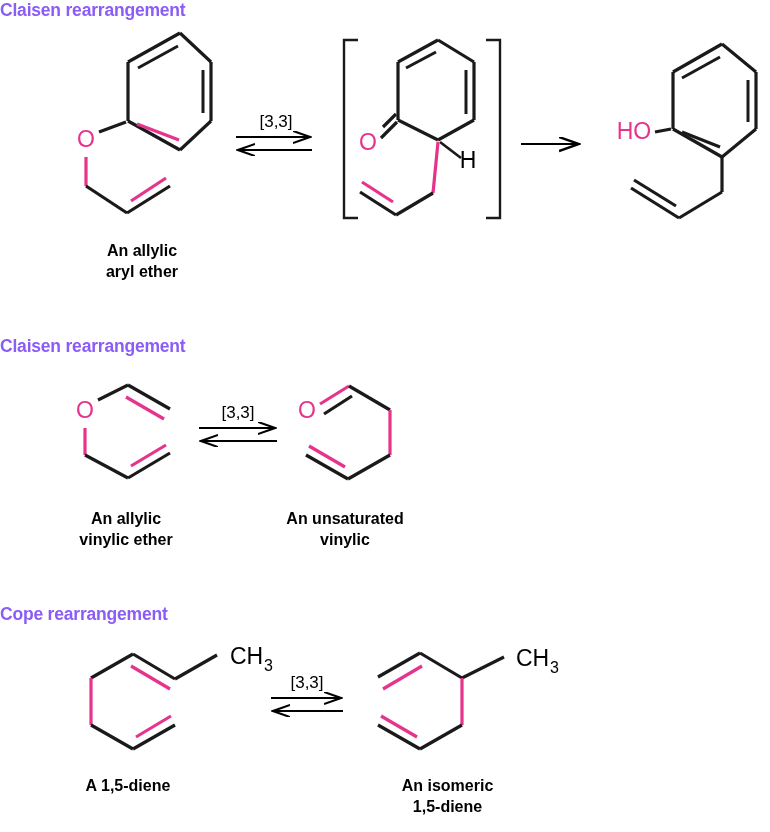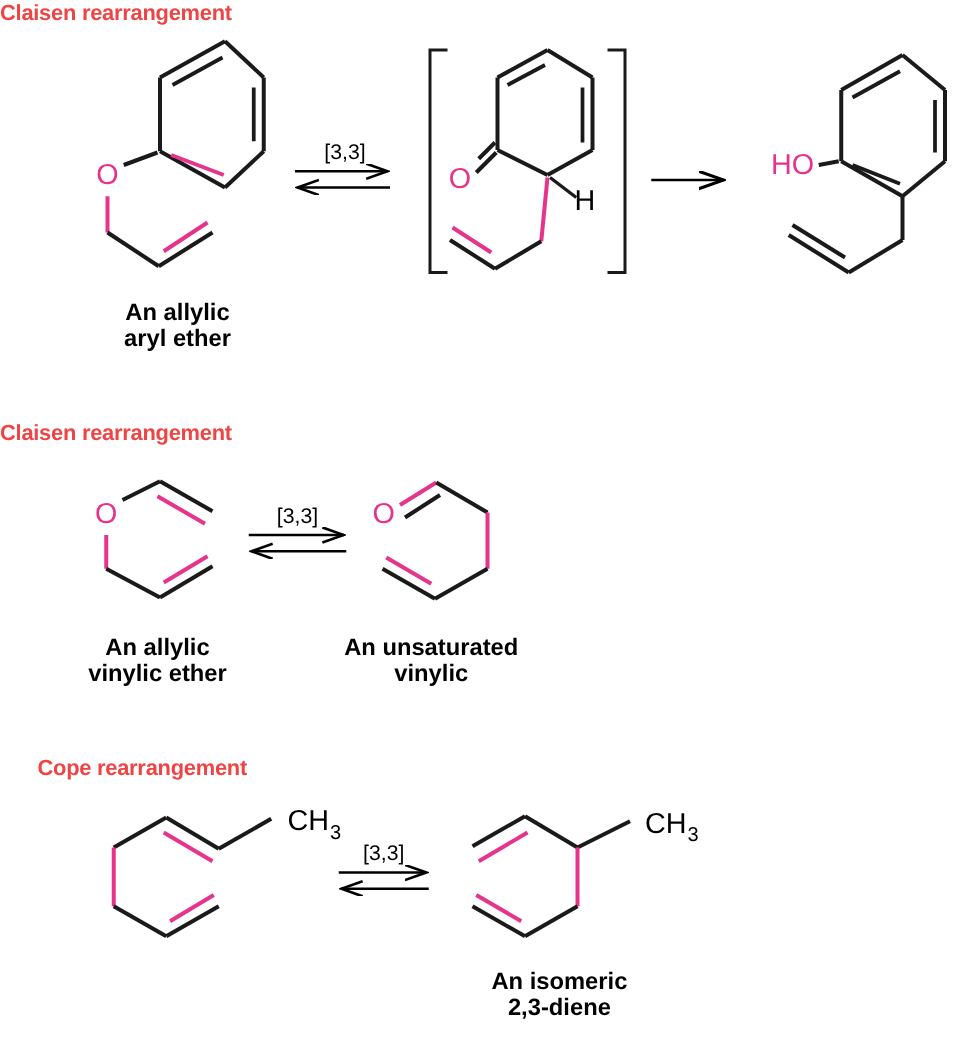--- a/index.html
+++ b/index.html
@@ -21,28 +21,28 @@
     left: 0; top: 0;
     width: 770px;
     height: 832px;
   }
   .section-heading {
     position: absolute;
     font-family: "Liberation Sans", sans-serif;
     font-weight: bold;
     font-size: 17.5px;
     letter-spacing: -0.2px;
-    color: #ef4444;
+    color: #8b5cf6;
     white-space: nowrap;
   }
   .caption {
     position: absolute;
     font-family: "Liberation Sans", sans-serif;
     font-weight: bold;
-    font-size: 19px;
+    font-size: 16px;
     line-height: 21px;
     color: #000000;
     text-align: center;
     white-space: pre-line;
   }
   .caption.italic-o em {
     font-style: italic;
   }
   .svg-layer {
     position: absolute;
@@ -67,37 +67,38 @@
 </style>
 </head>
 <body>
 
 <div class="page">
 
   <div class="section-heading" style="left:0px; top:0px;">Claisen rearrangement</div>
 
   <div class="section-heading" style="left:0px; top:336px;">Claisen rearrangement</div>
 
-  <div class="section-heading" style="left:0px; top:604px;padding-left:30px;">Cope rearrangement</div>
+  <div class="section-heading" style="left:0px; top:604px;">Cope rearrangement</div>
 
   <div class="caption" style="left:62px; top:240px; width:160px;">An allylic
 aryl ether</div>
 
 
   <div class="caption" style="left:46px; top:508px; width:160px;">An allylic
 vinylic ether</div>
 
   <div class="caption" style="left:260px; top:508px; width:170px;"></div>
 
   <div class="caption" style="left:260px; top:508px; width:170px;">An unsaturated
 vinylic</div>
 
+  <div class="caption" style="left:48px; top:775px; width:160px;">A 1,5-diene</div>
 
   <div class="caption" style="left:365px; top:775px; width:165px;">An isomeric
-2,3-diene</div>
+1,5-diene</div>
 
   <svg class="svg-layer" viewBox="0 0 770 832" xmlns="http://www.w3.org/2000/svg">
 
     <defs>
       <marker id="arrowR" markerWidth="10" markerHeight="10" refX="9" refY="3.2" orient="auto" markerUnits="strokeWidth">
         <path d="M0,0 L9,3.2 L0,6.4" fill="none" stroke="#000" stroke-width="1.1"></path>
       </marker>
       <marker id="arrowL" markerWidth="10" markerHeight="10" refX="9" refY="3.2" orient="auto" markerUnits="strokeWidth">
         <path d="M0,0 L9,3.2 L0,6.4" fill="none" stroke="#000" stroke-width="1.1"></path>
       </marker>

